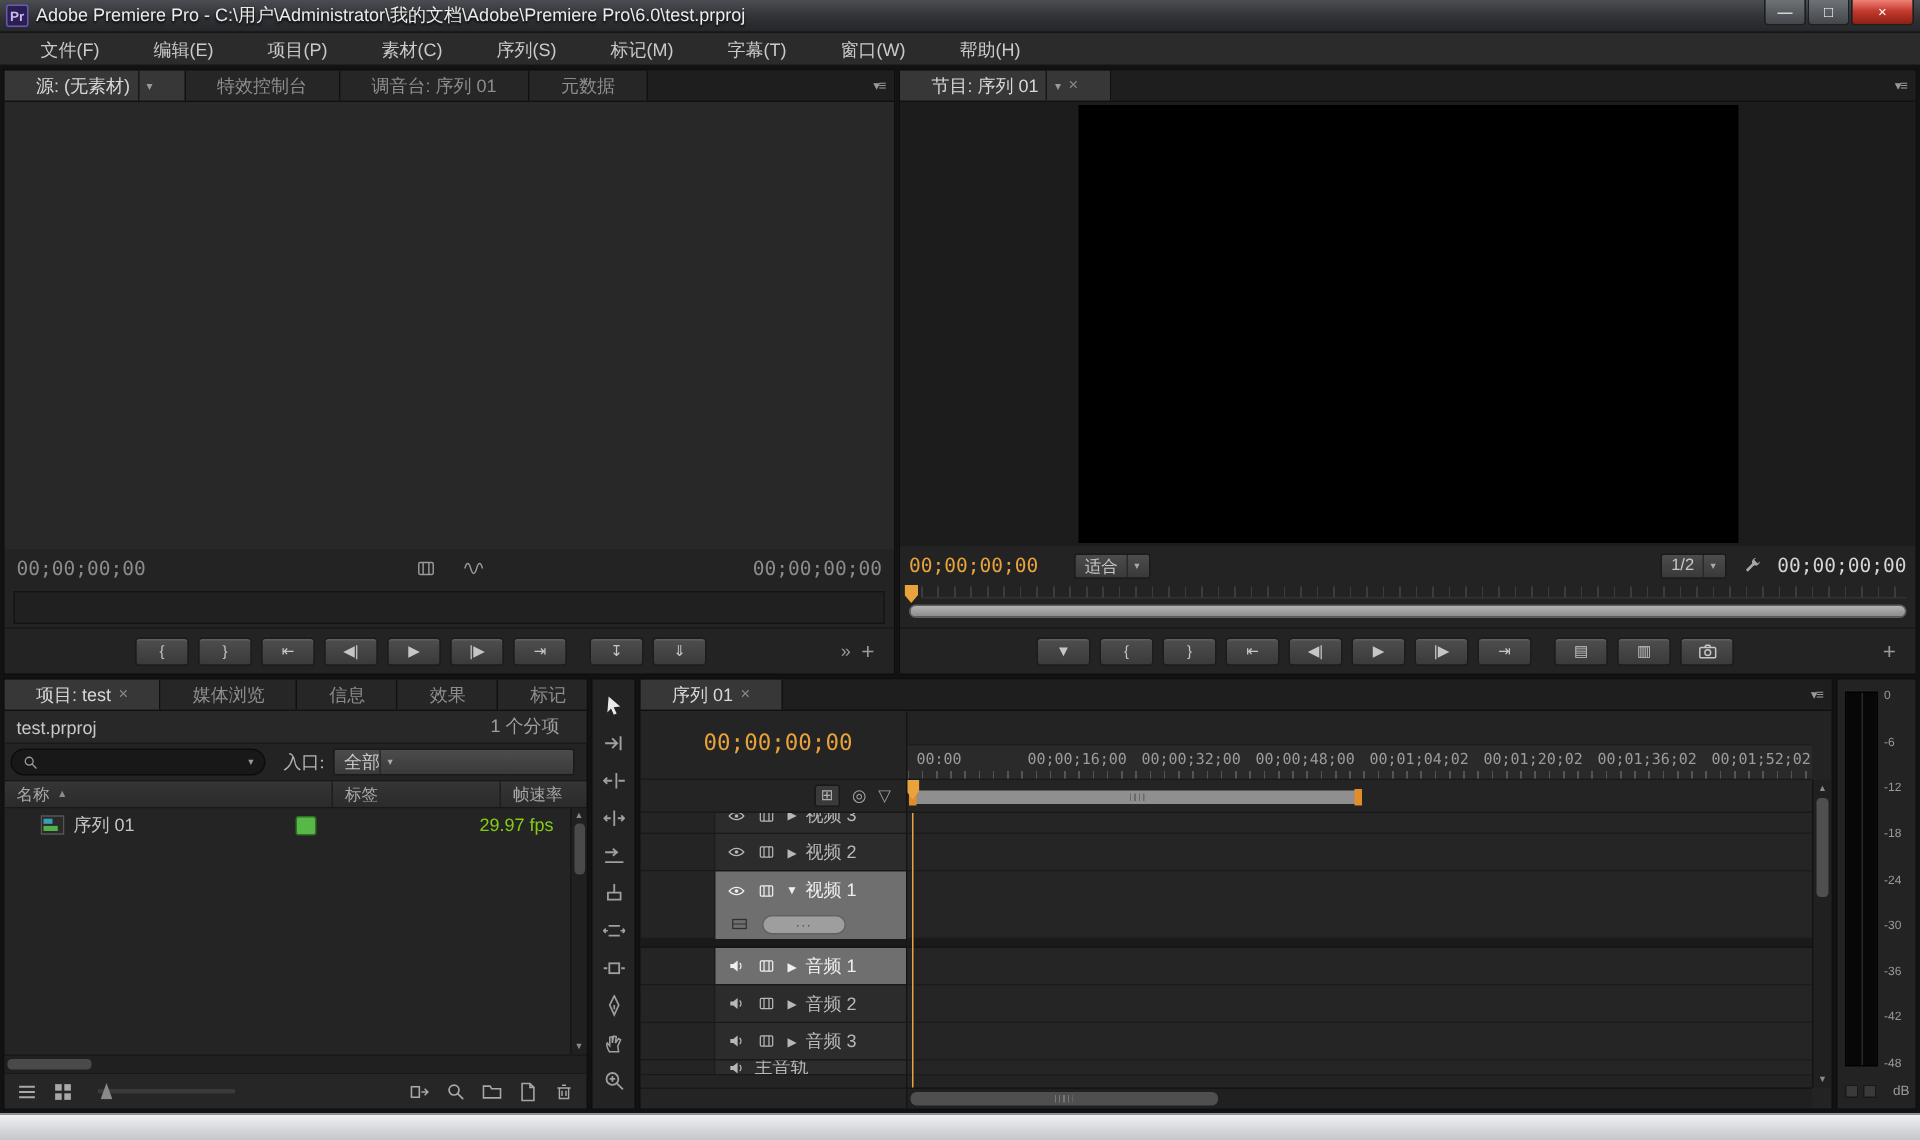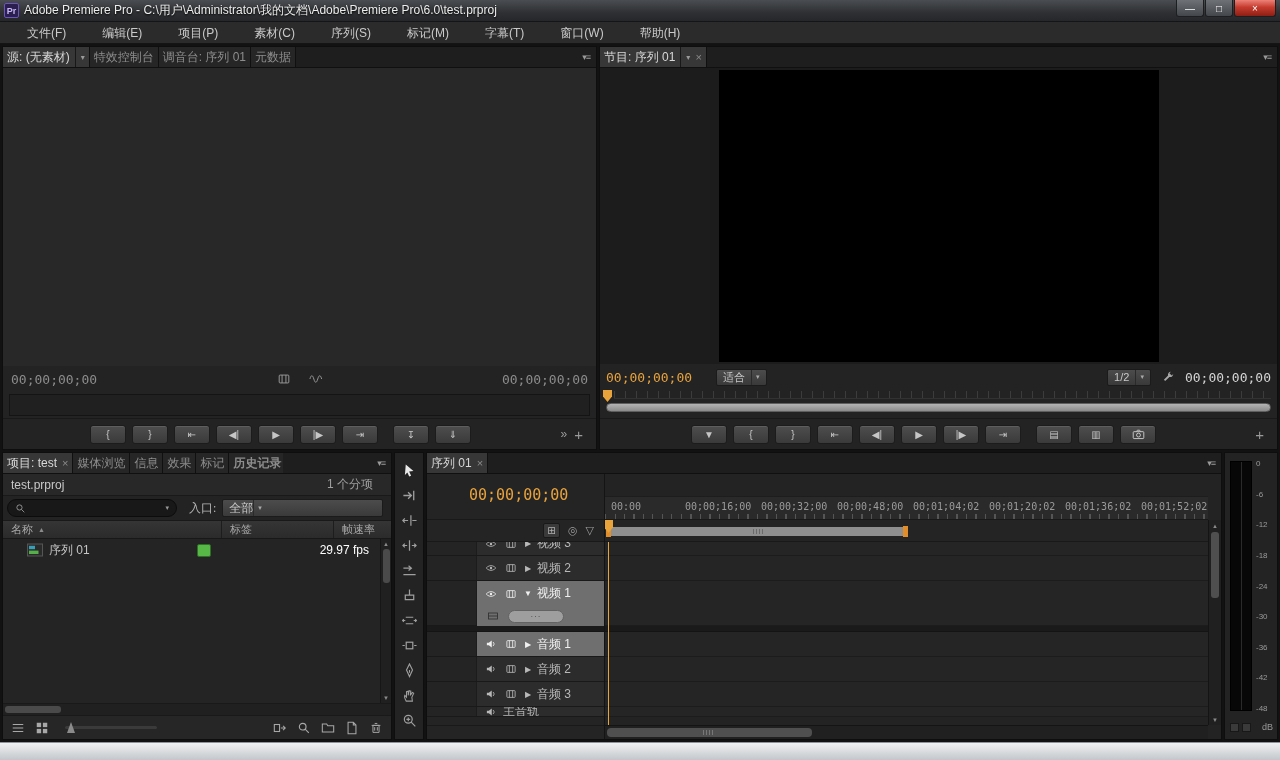--- a/index.html
+++ b/index.html
@@ -30,21 +30,21 @@
 .panel{background:#232323;border:1px solid #0e0e0e;display:flex;flex-direction:column;overflow:hidden;}
 .source{width:595px;flex:0 0 auto;}
 .program{flex:1;}
 .project{width:390px;flex:0 0 auto;}
 .toolsp{width:30px;flex:0 0 auto;flex-direction:column;align-items:center;padding-top:8px;gap:7px;display:flex;}
 .timelinep{flex:1;}
 .metersp{width:54px;flex:0 0 auto;position:relative;}
 
 
 .tabbar{height:21px;background:#1e1e1e;border-bottom:1px solid #101010;display:flex;align-items:stretch;flex:0 0 auto;}
-.tab{display:flex;align-items:center;gap:5px;padding:0 4px;background:#262626;border-right:1px solid #101010;
+.tab{display:flex;align-items:center;gap:5px;padding:0 21px;background:#262626;border-right:1px solid #101010;
   color:#8d8d8d;white-space:nowrap;}
 .tab.active{background:#373737;color:#d8d8d8;}
 .tab.cut{max-width:54px;overflow:hidden;border-right:none;font-weight:bold;}
 .tchev{font-size:8px;color:#9a9a9a;border-left:1px solid #181818;padding-left:5px;height:100%;display:flex;align-items:center;}
 .tclose{color:#8a8a8a;font-size:11px;}
 .panelmenu{margin-left:auto;padding:0 6px;color:#9a9a9a;font-size:9px;display:flex;align-items:center;letter-spacing:-1px;}
 
 
 .viewer{flex:1;background:#282828;min-height:0;}
 .program .viewer{background:#1c1c1c;display:flex;align-items:center;justify-content:center;}
@@ -97,21 +97,21 @@
 .colh{display:flex;align-items:center;padding:0 8px;border-right:1px solid #1d1d1d;}
 .colh.cname{width:219px;gap:5px;}
 .sortg{font-size:7px;color:#8b8b8b;}
 .colh.clabel{width:112px;}
 .colh.crate{flex:1;border-right:none;}
 .plist{flex:1;position:relative;background:#242424;min-height:0;}
 .prow{height:22px;display:flex;align-items:center;padding-left:24px;}
 .seqicon{width:16px;height:14px;margin-right:6px;display:flex;}
 .pname{width:140px;color:#c6c6c6;}
 .labelswatch{width:14px;height:13px;background:#57b847;border:1px solid #2e6e25;border-radius:2px;margin-left:8px;}
-.prate{margin-left:auto;padding-right:22px;color:#ffffff;}
+.prate{margin-left:auto;padding-right:22px;color:#84cc16;}
 .pvscroll{position:absolute;right:0;top:0;bottom:0;width:11px;background:#202020;border-left:1px solid #161616;
   display:flex;flex-direction:column;align-items:center;}
 .pvarrow{font-size:6px;color:#8a8a8a;height:10px;display:flex;align-items:center;}
 .pvthumb{width:7px;height:34px;background:#4a4a4a;border-radius:3px;}
 .pvarrow.dn{margin-top:auto;}
 .phscroll{height:12px;border-top:1px solid #191919;background:#202020;position:relative;flex:0 0 auto;}
 .phthumb{position:absolute;left:2px;top:2px;width:56px;height:7px;background:#4a4a4a;border-radius:3px;}
 .ptoolbar{height:24px;display:flex;align-items:center;gap:2px;padding:0 4px;border-top:1px solid #191919;background:#262626;flex:0 0 auto;}
 .ptb{width:22px;height:18px;display:flex;align-items:center;justify-content:center;color:#a8a8a8;}
 .ptb svg{width:14px;height:14px;}

